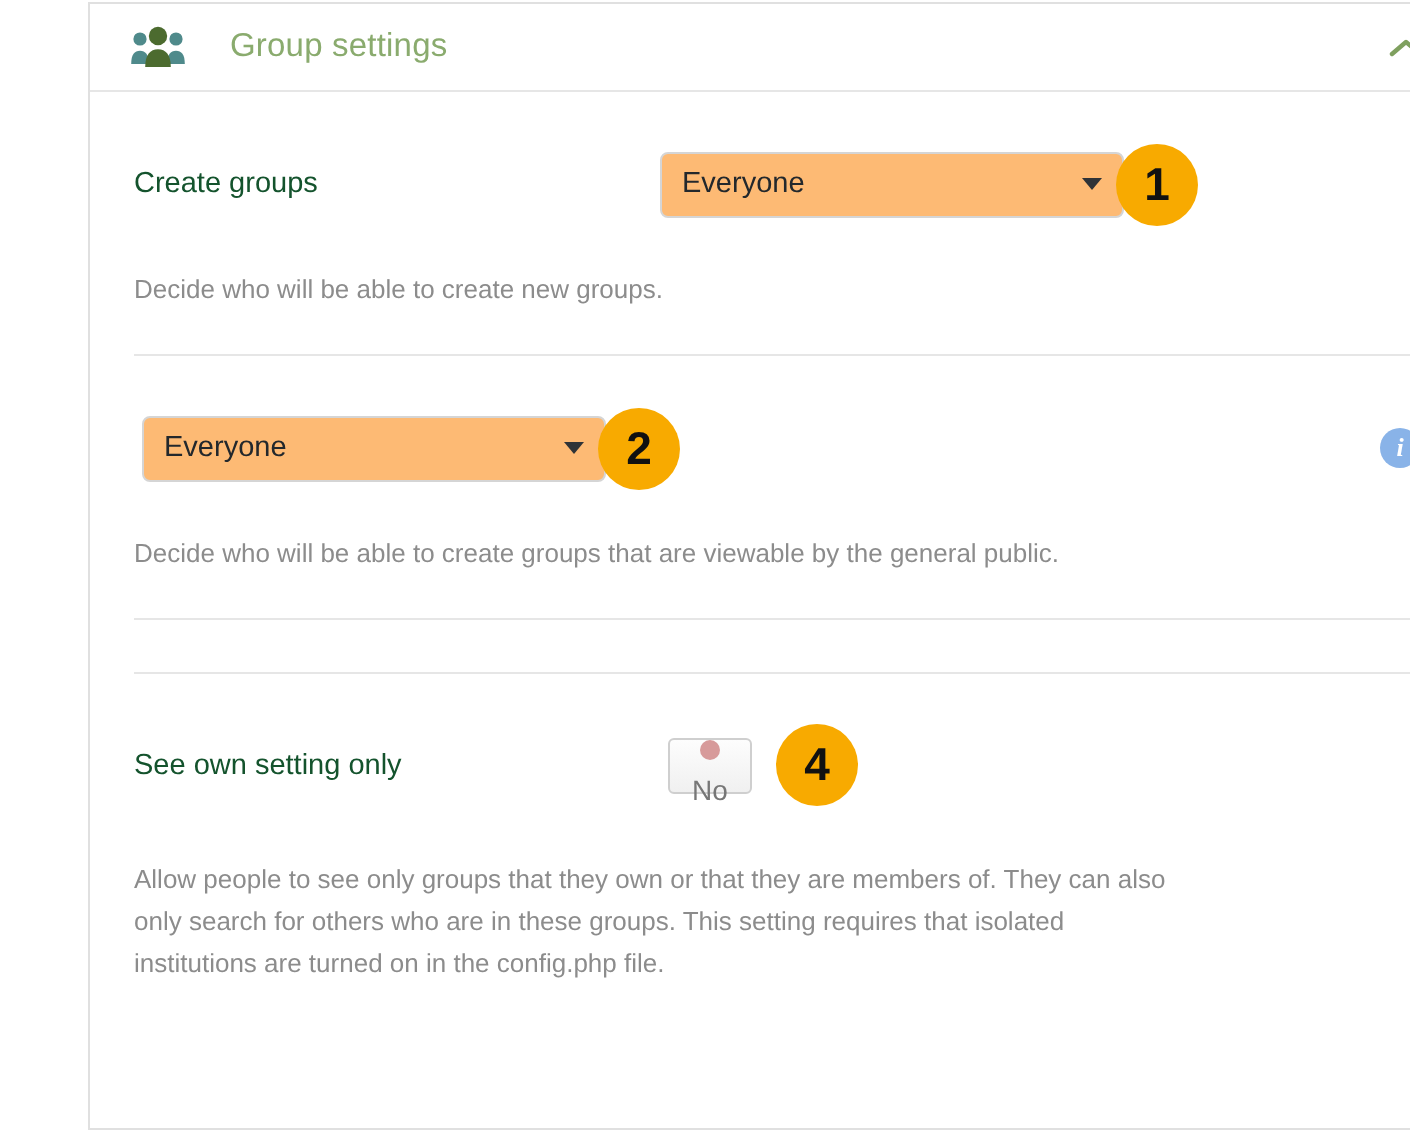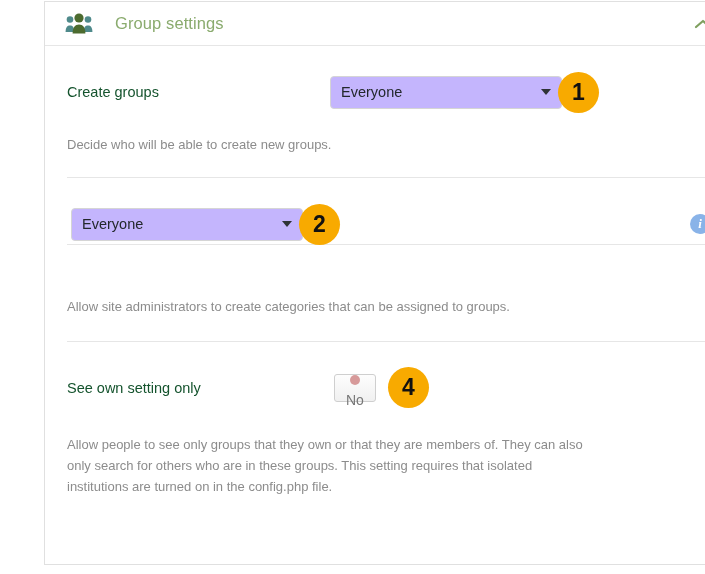--- a/index.html
+++ b/index.html
@@ -102,21 +102,21 @@
     margin: 0 22px 0 22px;
   }
 
   
   .select-box {
     position: relative;
     width: 232px;
     height: 33px;
     border: 1px solid #d5d5d5;
     border-radius: 4px;
-    background: #c4b5fd;
+    background: #fdba74;
     box-sizing: border-box;
     display: flex;
     align-items: center;
     padding: 0 10px;
     cursor: pointer;
   }
   .select-value {
     font-size: 14.5px;
     color: #23282c;
     flex: 1 1 auto;
@@ -247,26 +247,26 @@
         <div class="control-line">
           <div class="control-wrap">
             <div class="select-box" style="margin-left:4px;">
               <span class="select-value">Everyone</span>
               <span class="select-arrow"></span>
             </div>
             <div class="badge" style="left:232px; top:-4px;">2</div>
             <div class="info-icon">i</div>
           </div>
         </div>
+        <div class="help-text" style="margin-top:22px; margin-bottom:22px;">Decide who will be able to create groups that are viewable by the general public.</div>
       </div>
 
       <div class="divider"></div>
 
       <div class="setting-row" style="padding-top:26px;">
-        <div class="help-text" style="margin-top:25px; margin-bottom:24px;">Allow site administrators to create categories that can be assigned to groups.</div>
       </div>
 
       <div class="divider"></div>
 
       <div class="setting-row" style="padding-top:26px;">
         <div class="control-line">
           <div class="field-label">See own setting only</div>
           <div class="control-wrap">
             <div class="toggle-btn off" style="margin-left:4px;flex-direction:column;">
               <span class="toggle-dot off"></span>

